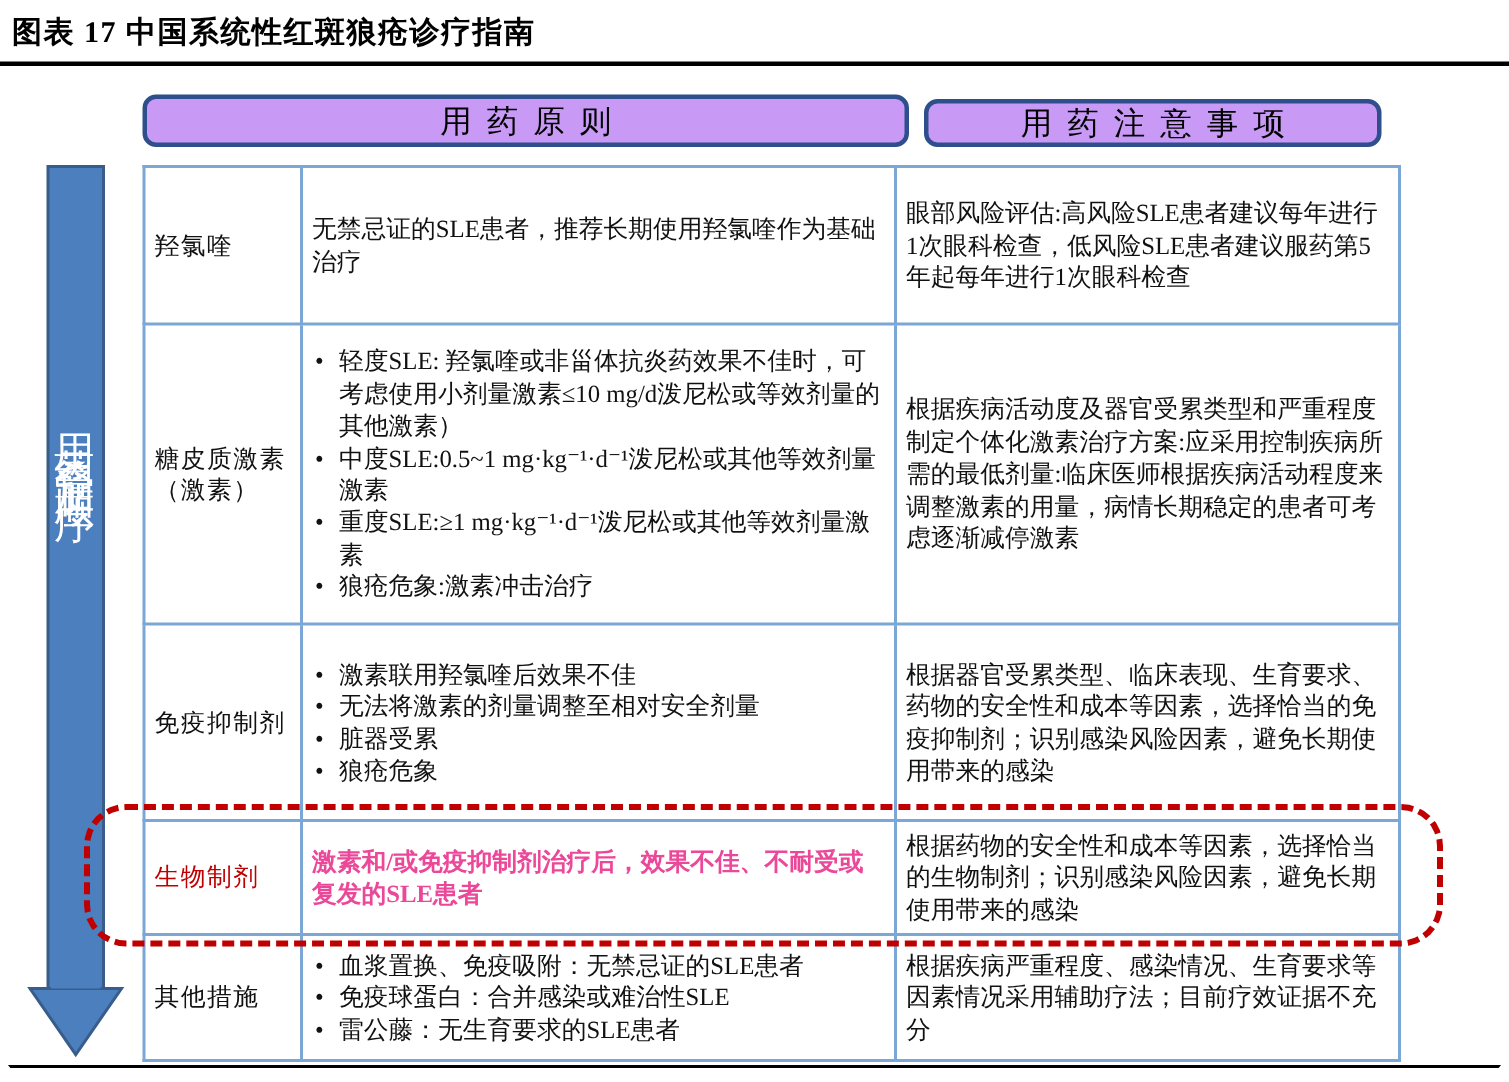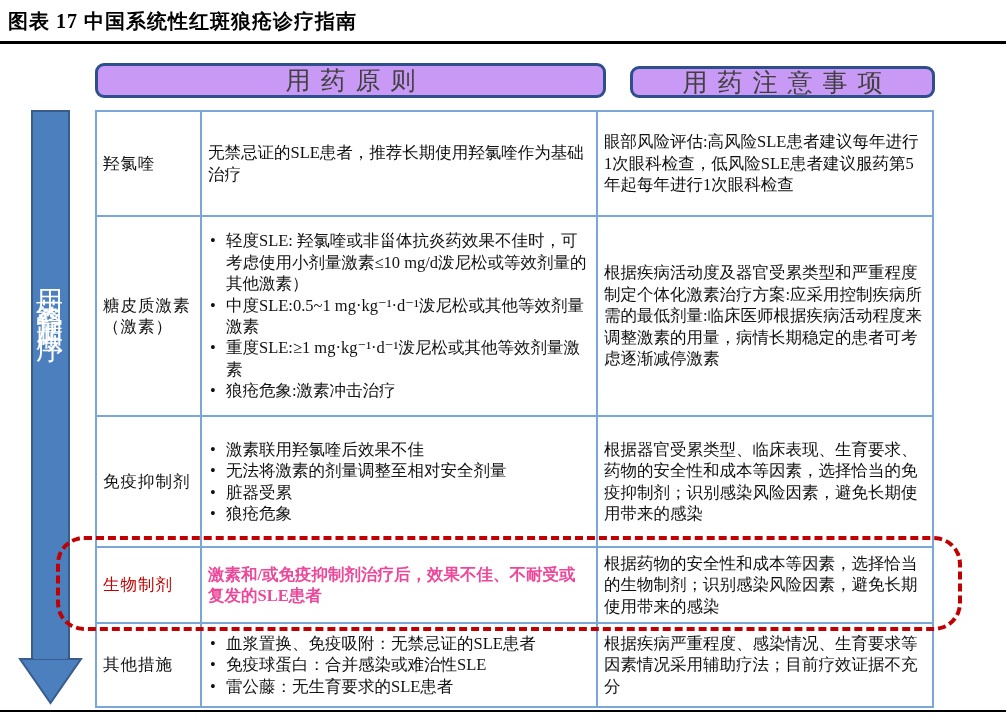--- a/index.html
+++ b/index.html
@@ -6,20 +6,21 @@
   body {
     font-family: "Liberation Serif", "DejaVu Serif", serif;
     background: #ffffff;
   }
   .page {
     position: relative;
     width: 1006px;
     height: 721px;
     background: #ffffff;
     overflow: hidden;
+    border-radius: 27px;
   }
   .title {
     position: absolute;
     left: 8px; top: 8px;
     font-size: 20px;
     font-weight: bold;
     color: #000000;
     letter-spacing: 1px;
   }
   .rule-top {
@@ -35,27 +36,27 @@
     background: #000000;
   }
   .pill {
     position: absolute;
     background: #c89af6;
     border: 3px solid #2f4e8c;
     border-radius: 9px;
     display: flex;
     align-items: center;
     justify-content: center;
-    font-size: 25px;
-    color: #404040;
+    font-size: 21px;
+    color: #000000;
     letter-spacing: 10px;
     text-indent: 10px;
   }
   .pill-left  { left: 95px;  top: 63px; width: 511px; height: 35px; }
-  .pill-right { left: 630px; top: 66px; width: 305px; height: 32px; }
+  .pill-right { left: 616px; top: 66px; width: 305px; height: 32px; }
 
   
   .arrow-svg {
     position: absolute;
     left: 18px; top: 110px;
     width: 70px; height: 596px;
   }
   .arrow-label {
     position: absolute;
     left: 31px; top: 268px;

